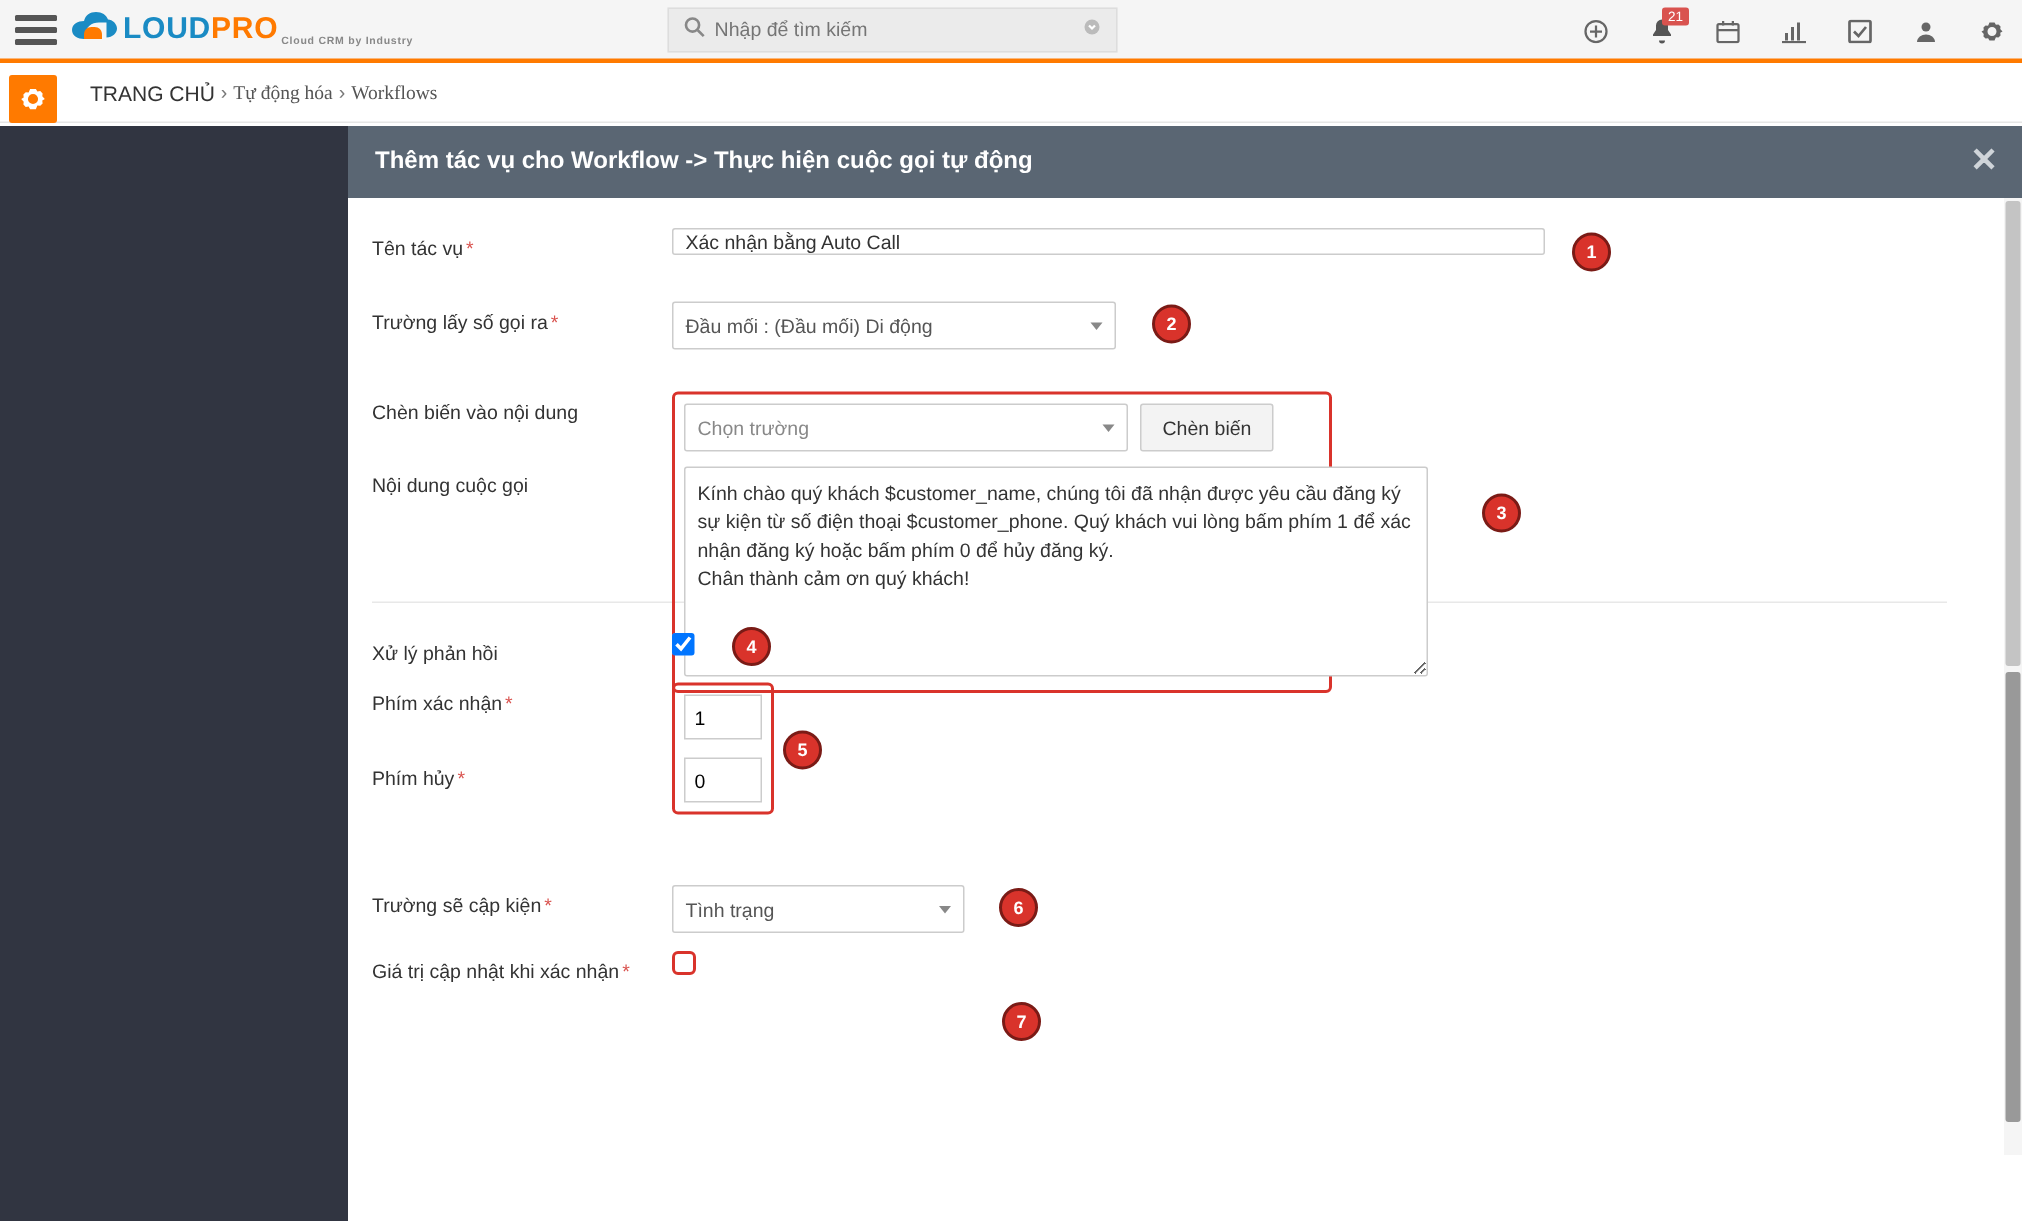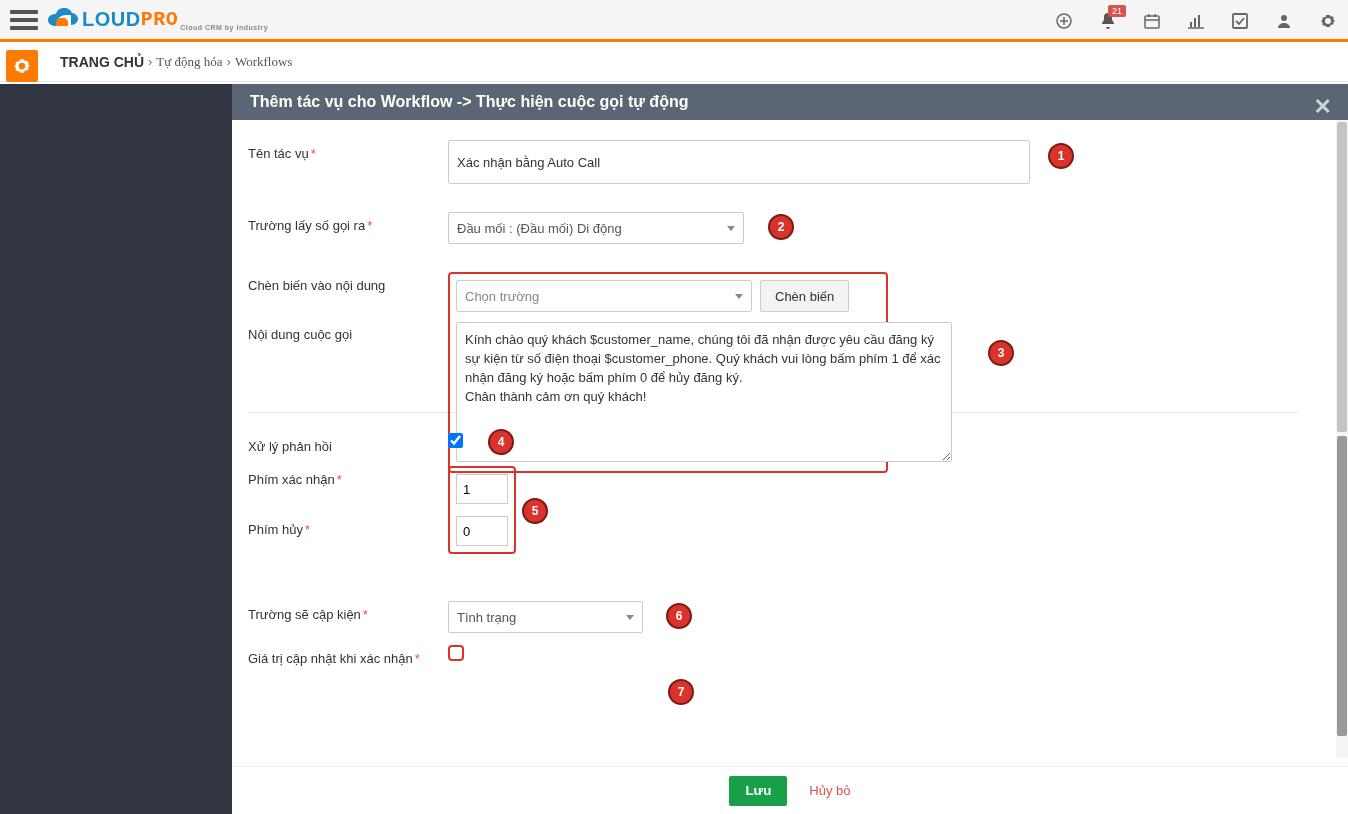--- a/index.html
+++ b/index.html
@@ -3,45 +3,45 @@
 <meta charset="utf-8">
 <style>
   * { box-sizing: border-box; margin: 0; padding: 0; }
   body { font-family: Arial, Helvetica, sans-serif; font-size: 13px; color: #333; background: #fff; width: 1348px; height: 814px; overflow: hidden; position: relative; }
   .topbar { height: 42px; background: #f5f5f5; border-bottom: 3px solid #ff7a00; display: flex; align-items: center; padding: 0 10px; position: relative; }
   .menu-icon { width: 28px; height: 28px; display: flex; flex-direction: column; justify-content: center; gap: 4px; cursor: pointer; margin-right: 8px; }
   .menu-icon span { height: 4px; background: #555; border-radius: 1px; }
   .logo { display: flex; align-items: center; font-weight: bold; font-size: 20px; letter-spacing: 0.5px; text-align: right; }
   .logo-cloud { width: 34px; height: 26px; position: relative; margin-right: 2px; }
   .logo-text-1 { color: #1a8bc4; }
-  .logo-text-2 { color: #ff7a00; font-family: Liberation Mono, monospace; }
+  .logo-text-2 { color: #ff7a00; }
   .logo-sub { font-size: 7px; color: #888; margin-left: 2px; align-self: flex-end; margin-bottom: 2px; letter-spacing: 0.5px; }
   .search-wrap { margin-left: 170px; width: 300px; height: 30px; background: #ebebeb; border: 1px solid #ddd; display: flex; align-items: center; padding: 0 10px; color: #888; }
   .search-wrap input { flex: 1; border: none; background: transparent; outline: none; color: #555; font-size: 13px; margin-left: 6px; }
   .top-icons { position: absolute; right: 10px; top: 0; height: 42px; display: flex; align-items: center; gap: 24px; color: #666; }
   .top-icons .ic { width: 20px; height: 20px; display: flex; align-items: center; justify-content: center; cursor: pointer; font-size: 16px; position: relative; }
   .badge { position: absolute; top: -6px; right: -8px; background: #d9534f; color: #fff; font-size: 9px; padding: 1px 4px; border-radius: 2px; }
   .brc-row { height: 40px; border-bottom: 1px solid #e6e6e6; display: flex; align-items: center; padding-left: 60px; }
   .gear-side { position: absolute; left: 6px; top: 50px; width: 32px; height: 32px; background: #ff7a00; border-radius: 2px; display: flex; align-items: center; justify-content: center; color: #fff; cursor: pointer; font-size: 16px; z-index: 2; }
-  .brc-strong { font-weight: 700; color: #333; font-size: 14px; }
+  .brc-strong { font-weight: 400; color: #333; font-size: 14px; }
   .brc-sep { margin: 0 4px; color: #777; }
   .brc-part { color: #555; font-family: Liberation Serif, serif; }
   .left-dark { position: absolute; left: 0; top: 84px; width: 232px; height: calc(814px - 84px); background: #313541; }
   .main-area { position: absolute; left: 232px; top: 84px; right: 0; height: calc(814px - 84px); background: #fff; }
-  .modal-header { height: 36px; background: #5a6673; color: #fff; display: flex; align-items: center; padding: 0 18px; font-size: 16px; font-weight: 600; position: relative; }
+  .modal-header { height: 48px; background: #5a6673; color: #fff; display: flex; align-items: center; padding: 0 18px; font-size: 16px; font-weight: 600; position: relative; }
   .modal-close { position: absolute; right: 16px; top: 10px; color: #cfd4d9; font-size: 22px; cursor: pointer; font-weight: 700; }
   .modal-body-wrap { position: relative; height: calc(100% - 44px - 48px); overflow: hidden; }
   .modal-body { padding: 20px 22px 20px 14px; height: 100%; overflow-y: scroll; }
   .form-container { max-width: 1050px; margin-left: 2px; }
   .field-row { display: flex; align-items: flex-start; margin-bottom: 28px; position: relative; }
   .field-row.tight { margin-bottom: 12px; }
   .label { width: 200px; padding-top: 6px; color: #333; font-size: 13px; }
   .req { color: #d9534f; margin-left: 2px; }
   .ctrl { flex: 1; position: relative; }
-  .txt-input { width: 582px; height: 44px; border: 1px solid #ccc; border-radius: 2px; padding: 0 8px; font-size: 13px; color: #333; }
+  .txt-input { width: 582px; height: 18px; border: 1px solid #ccc; border-radius: 2px; padding: 0 8px; font-size: 13px; color: #333; }
   .select-wrap { width: 296px; height: 32px; border: 1px solid #ccc; border-radius: 2px; display: flex; align-items: center; justify-content: space-between; padding: 0 8px; color: #555; background: #fff; cursor: pointer; }
   .select-wrap.small { width: 195px; }
   .caret { width:0;height:0;border-left:4px solid transparent;border-right:4px solid transparent;border-top:5px solid #888; }
   .btn { height: 32px; padding: 0 14px; border: 1px solid #ccc; background: #f3f3f3; cursor: pointer; font-size: 13px; color: #333; border-radius: 2px; }
   .inline-group { display: flex; gap: 8px; align-items: center; }
   .textarea { width: 496px; height: 140px; border: 1px solid #ccc; border-radius: 2px; padding: 8px; font-size: 13px; color: #333; line-height: 1.45; resize: both; font-family: Arial, sans-serif; }
   .redbox { border: 2px solid #d9332b; border-radius: 4px; padding: 6px; position: relative; }
   .redbox.v { display: inline-block; }
   .annot { width: 26px; height: 26px; background: #d9332b; border: 2px solid #7a1b16; border-radius: 50%; color: #fff; font-weight: 700; font-size: 12px; display: flex; align-items: center; justify-content: center; position: absolute; }
   hr.div { border: none; border-top: 1px solid #e8e8e8; margin: 6px 0 20px 0; }
@@ -67,20 +67,33 @@
     <div class="logo-cloud">
       <svg viewBox="0 0 34 26" width="34" height="26">
           <path fill="#1a8bc4" d="M25 18c4 0 7-3 7-6s-3-6-6-6c-1-3-4-5-8-5S11 3 10 7c-4 0-8 2-8 6s4 6 8 6h1v-3c0-5 4-8 9-8h5v10z"></path>
           <path fill="#ff7a00" d="M15 11c-3 0-5 2-5 5v3h12v-3c0-3-2-5-5-5z"></path>
         </svg>
     </div>
     <span class="logo-text-1">LOUD</span>
       <span class="logo-text-2">PRO</span>
     <span class="logo-sub">Cloud CRM by Industry</span>
   </div>
+  <div class="search-wrap">
+    <span>
+      <svg width="14" height="14" viewBox="0 0 16 16" fill="#888">
+          <circle cx="6.5" cy="6.5" r="5" stroke="#888" stroke-width="2" fill="none"></circle>
+          <line x1="10.5" y1="10.5" x2="15" y2="15" stroke="#888" stroke-width="2"></line>
+        </svg>
+    </span>
+    <input placeholder="Nhập để tìm kiếm" style="">
+    <span><svg width="12" height="12" viewBox="0 0 12 12">
+          <circle cx="6" cy="6" r="5" fill="#bbb"></circle>
+          <path d="M4 5l2 2 2-2" stroke="#fff" stroke-width="1.5" fill="none"></path>
+        </svg></span>
+  </div>
   <div class="top-icons">
     <div class="ic">
         <svg width="16" height="16" viewBox="0 0 16 16" fill="#666">
           <circle cx="8" cy="8" r="7" stroke="#666" stroke-width="1.5" fill="none"></circle>
           <line x1="8" y1="4" x2="8" y2="12" stroke="#666" stroke-width="1.5"></line>
           <line x1="4" y1="8" x2="12" y2="8" stroke="#666" stroke-width="1.5"></line>
         </svg>
       </div>
     <div class="ic">
       <svg width="16" height="18" viewBox="0 0 16 18" fill="#555">
@@ -236,17 +249,13 @@
 
       </div>
     </div>
 
     <div class="scrollbar-fake">
       <div class="scrollbar-thumb"></div>
       <div class="scrollbar-thumb lower"></div>
     </div>
   </div>
 
-  <div class="footer-bar">
-    <button class="btn-save">Lưu</button>
-    <button class="btn-cancel">Hủy bỏ</button>
-  </div>
 </div>
 
 </body></html>

